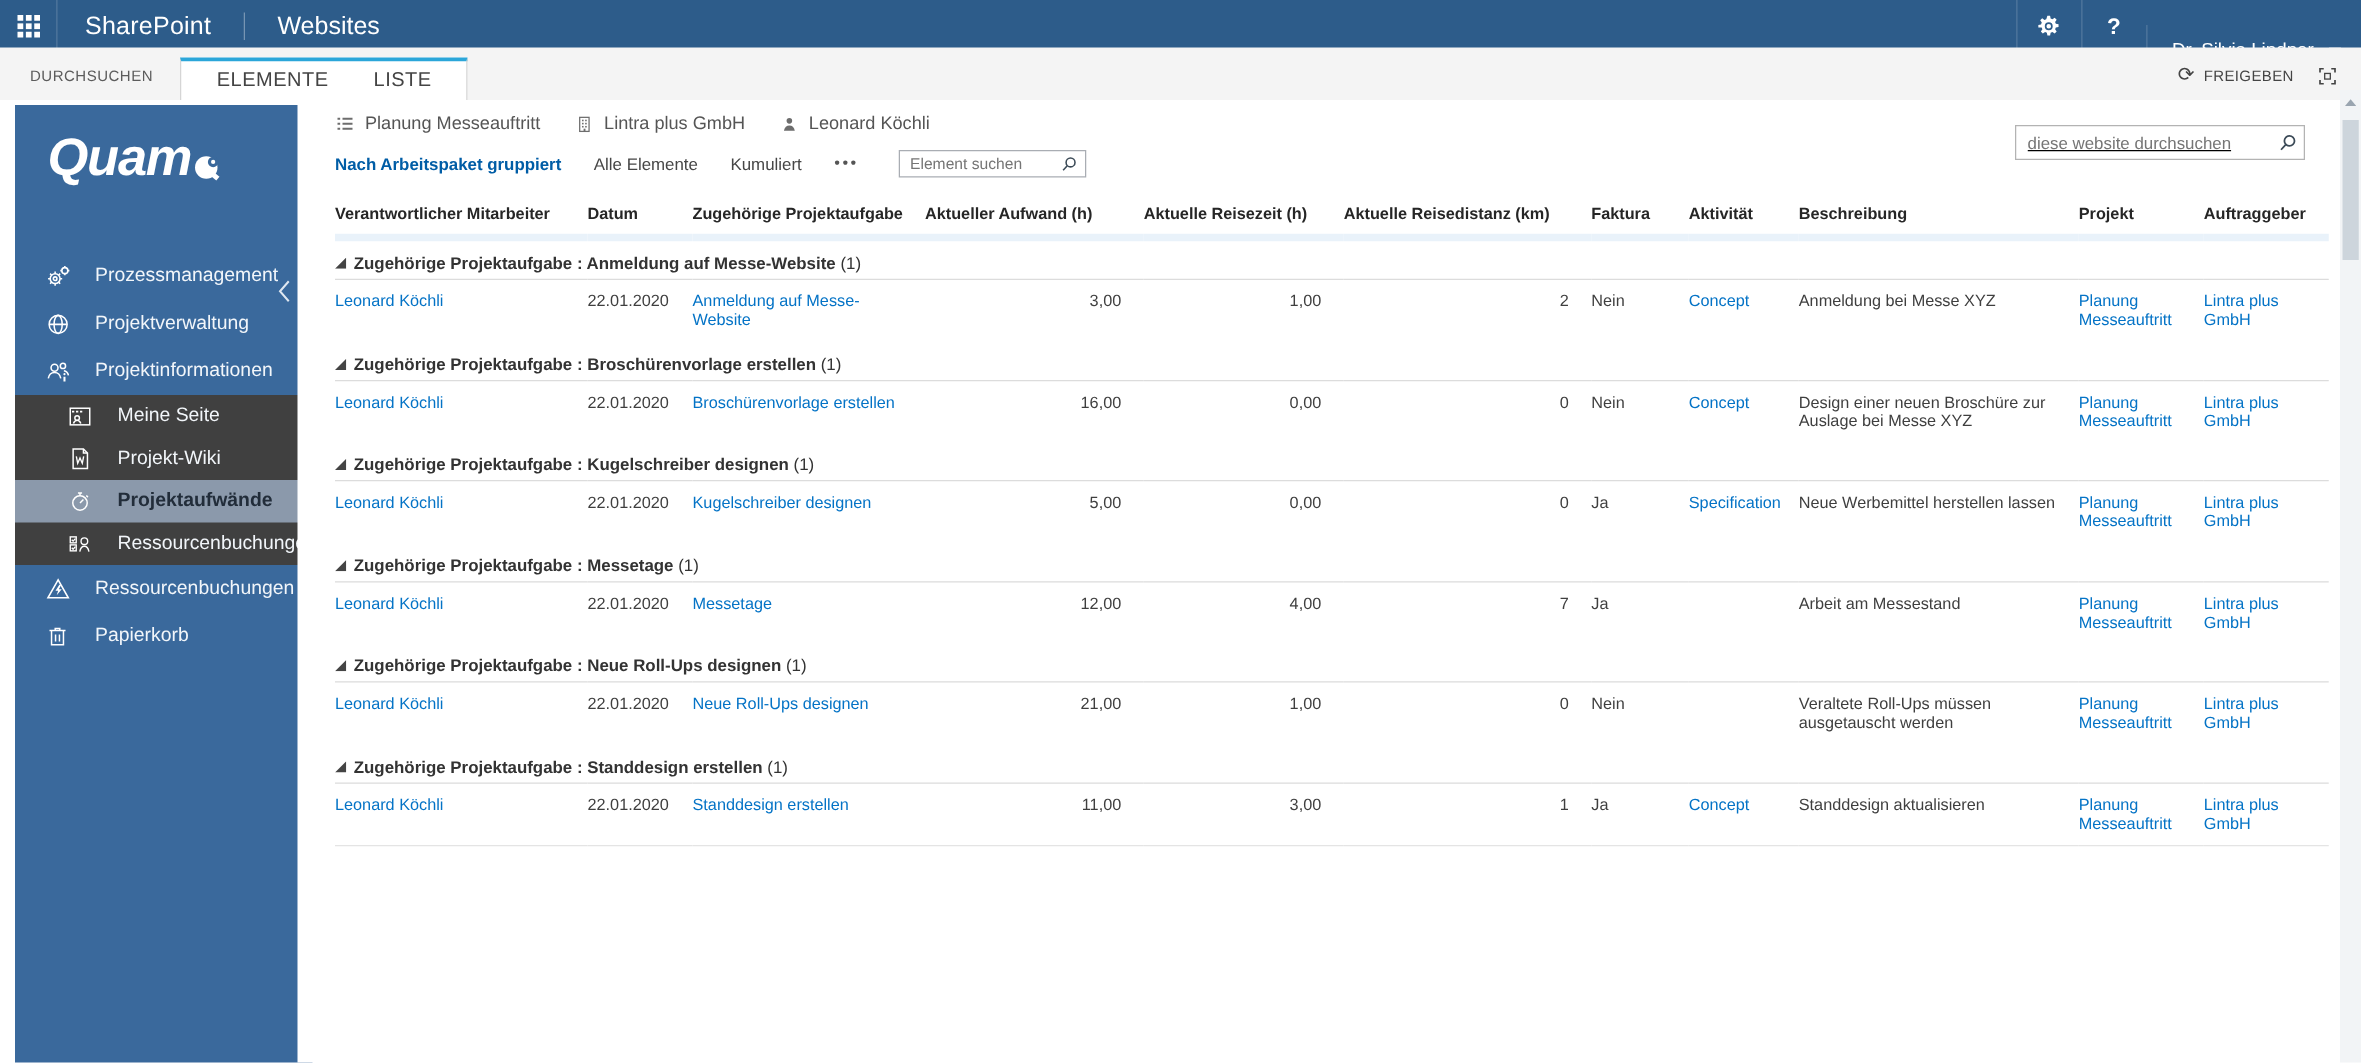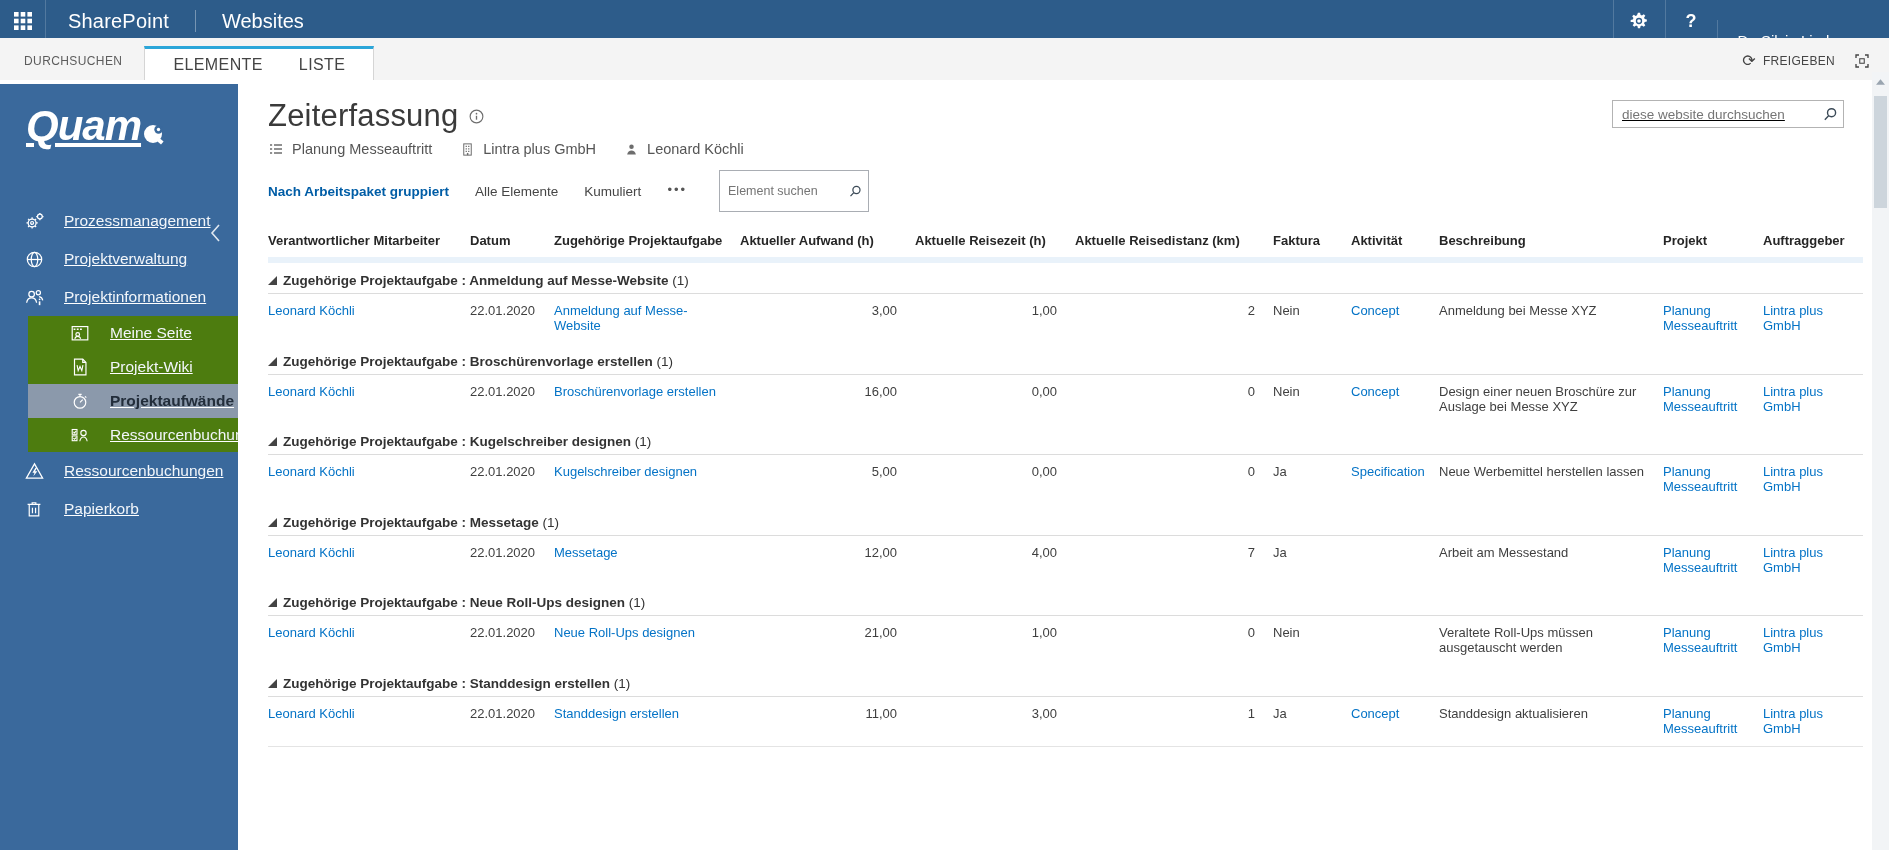--- a/index.html
+++ b/index.html
@@ -27,48 +27,48 @@
     display:flex; align-items:flex-end; }
   .browse-tab { font-size:12px; color:#5c5c5c; letter-spacing:.4px; padding:0 22px 12px 24px; cursor:pointer; }
   .tab-group { background:#fff; border:1px solid #d5d5d5; border-bottom:none; border-top:3px solid #2ba6d9;
     height:34px; display:flex; align-items:center; padding:0 10px; }
   .ribbon-tab { font-size:16px; color:#444; letter-spacing:.4px; padding:0 18px; cursor:pointer; }
   .ribbon-right { margin-left:auto; display:flex; align-items:center; gap:18px; padding:0 18px 10px 0; }
   .share-btn { display:flex; align-items:center; gap:7px; font-size:12px; color:#444; letter-spacing:.3px; cursor:pointer; }
   .sync-glyph { font-size:16px; color:#444; line-height:1; }
 
   
-  .sidebar { position:absolute; left:0; top:84px; width:238px; height:766px; background:#3a699c; color:#fff;text-decoration:underline; }
+  .sidebar { position:absolute; left:12px; top:84px; width:238px; height:766px; background:#3a699c; color:#fff; }
   .logo-row { padding:18px 0 0 26px; display:flex; align-items:flex-end; }
   .logo-text { font-size:42px; font-weight:bold; font-style:italic; letter-spacing:-1px; }
   .logo-mark { position:relative; width:22px; height:22px; margin:0 0 5px 2px; }
   .collapse-chevron { position:absolute; right:14px; top:138px; cursor:pointer; }
   .nav { margin-top:52px; }
   .nav-item { display:flex; align-items:center; gap:18px; height:38px; padding-left:22px;
     font-size:15.5px; color:#f2f6fa; cursor:pointer; }
-  .subsection { background:#4d7c0f;margin-left:28px; }
+  .subsection { background:#404040; }
   .subsection .nav-item { padding-left:40px; height:34px; }
   .nav-item.selected { background:#8b99ab; color:#222d3a; font-weight:bold; }
   .nav-icon { width:24px; height:24px; flex:0 0 24px; display:flex; align-items:center; justify-content:center; }
 
   
   .main { position:absolute; left:238px; top:84px; width:1634px; height:766px; background:#fff; padding-left:30px; }
   .page-title-row { margin-top:14px; display:flex; align-items:center; gap:10px; }
   .page-title { font-size:31px; font-weight:300; color:#3a3a3a; letter-spacing:.2px; }
   .site-search { position:absolute; right:28px; top:16px; width:232px; height:28px; border:1px solid #b3b3b3;
     display:flex; align-items:center; background:#fff;text-decoration:underline; }
   .site-search input { flex:1; border:none; outline:none; font-size:13.5px; color:#555; padding:0 6px 0 9px;
     font-family:"Liberation Sans", sans-serif; background:transparent; }
   .context-row { margin-top:7px; display:flex; align-items:center; gap:28px; }
   .context-item { display:flex; align-items:center; gap:8px; font-size:14.5px; color:#555; }
   .views-row { margin-top:13px; display:flex; align-items:center; gap:26px; }
   .view-link { font-size:13.5px; color:#464646; cursor:pointer; }
   .view-link.selected { color:#005da6; font-weight:bold; }
   .ellipsis-btn { font-size:13px; color:#555; letter-spacing:2px; cursor:pointer; padding-bottom:4px; }
-  .item-search { width:150px; height:42px; border:1px solid #a9adb3; display:flex; align-items:center; margin-left:6px; }
+  .item-search { width:150px; height:22px; border:1px solid #a9adb3; display:flex; align-items:center; margin-left:6px; }
   .item-search input { flex:1; width:100px; border:none; outline:none; font-size:12.5px; color:#555; padding-left:8px;
     font-family:"Liberation Sans", sans-serif; }
   .mag-btn { flex:0 0 26px; display:flex; align-items:center; justify-content:center; cursor:pointer; }
 
   
   table.list { margin-top:17px; border-collapse:collapse; table-layout:fixed; width:1595px; }
   th { text-align:left; font-size:13px; color:#262626; padding:4px 10px 9px 0;
     border-bottom:6px solid #e9f2fa; white-space:nowrap; overflow:hidden; cursor:pointer; }
   tr.group-row td { padding:10px 0 5px 0; border-bottom:1px solid #dcdcdc; font-size:13.5px; cursor:pointer; }
   .tri { width:9px; height:9px; margin-right:6px; display:inline-block; }
@@ -289,28 +289,20 @@
     <span class="mag-btn">
       <svg class="ic" width="17" height="17" viewBox="0 0 24 24">
         <g fill="none" stroke="#3b4a57" stroke-width="2">
             <circle cx="13.5" cy="9.5" r="5.7"></circle>
             <path d="M9.3 13.8 4 19.5"></path>
           </g>
       </svg>
     </span>
   </div>
 
-  <div class="page-title-row">
-    <span class="page-title">Zeiterfassung</span>
-    <svg class="ic" width="17" height="17" viewBox="0 0 24 24">
-      <circle cx="12" cy="12" r="9" fill="none" stroke="#6d6d6d" stroke-width="1.6"></circle>
-      <path d="M12 11v5.5" stroke="#6d6d6d" stroke-width="1.9"></path>
-        <circle cx="12" cy="8" r="1.2" fill="#6d6d6d"></circle>
-    </svg>
-  </div>
 
   <div class="context-row">
     <span class="context-item">
       <svg class="ic" width="16" height="16" viewBox="0 0 24 24">
         <g stroke="#6d6d6d" stroke-width="2.2" fill="none">
             <path d="M3 6h3.2M9 6h12M3 12h3.2M9 12h12M3 18h3.2M9 18h12"></path>
           </g>
       </svg>
       <span>Planung Messeauftritt</span>
     </span>

